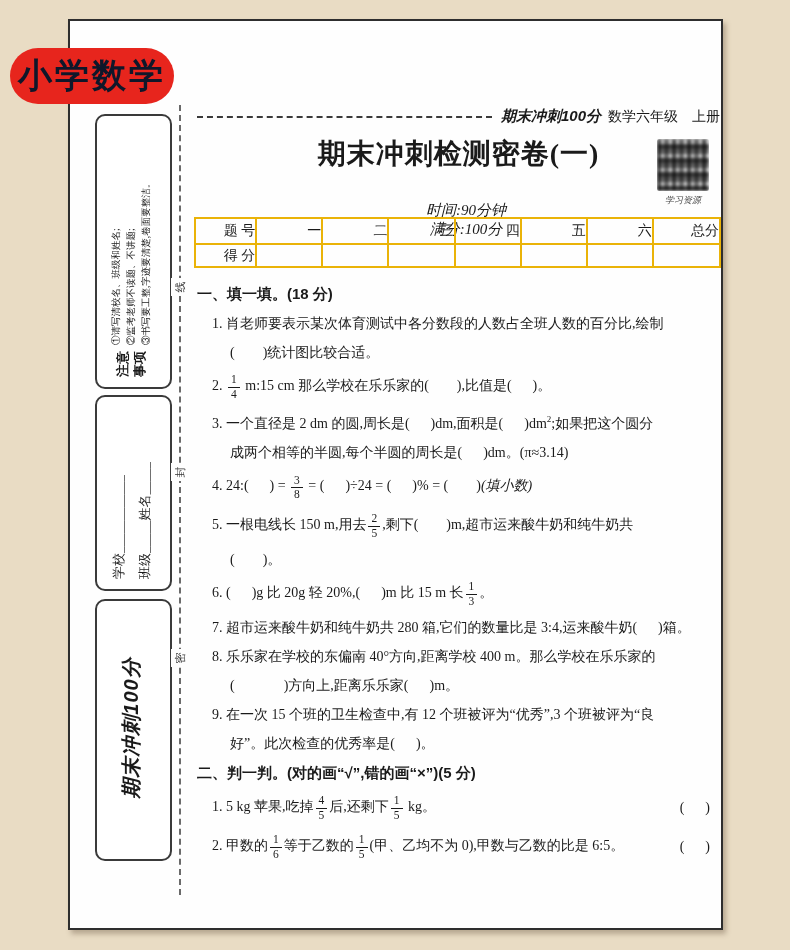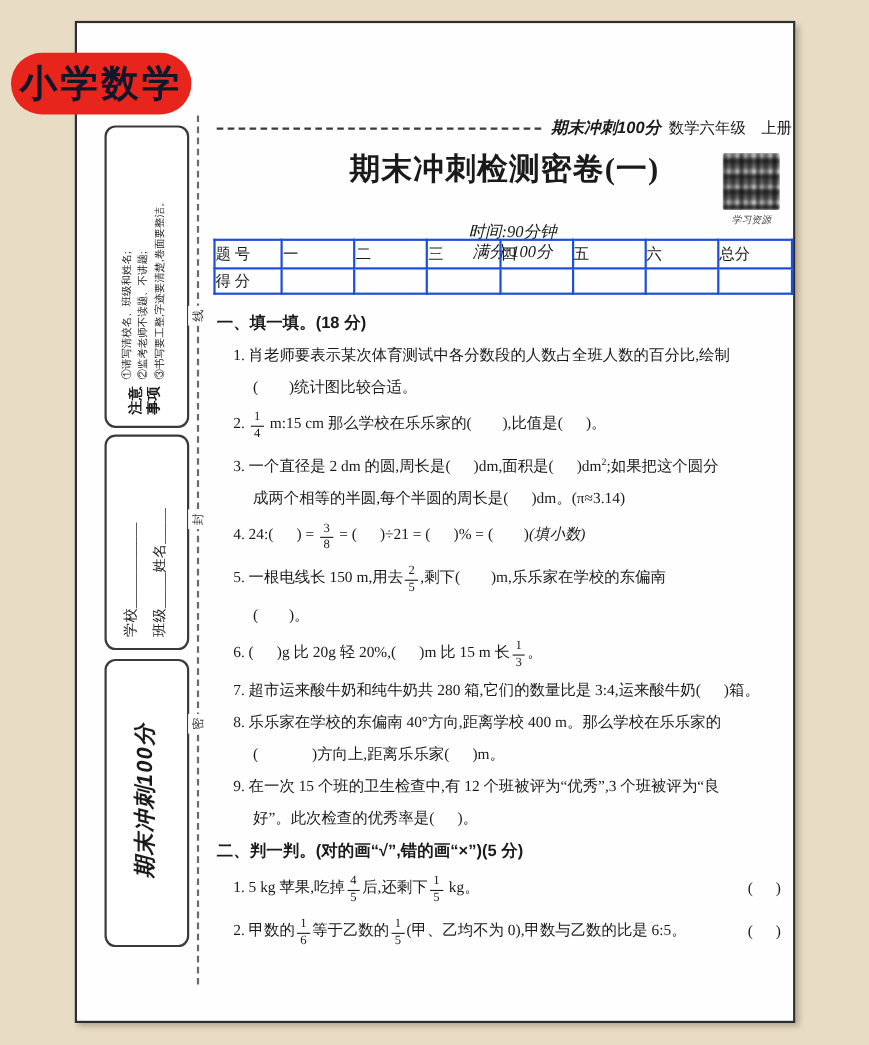--- a/index.html
+++ b/index.html
@@ -57,21 +57,21 @@
   .qr{position:absolute;left:587px;top:118px;width:52px;height:52px;overflow:hidden;border-radius:2px;}
   .qr-noise{width:100%;height:100%;filter:blur(1.6px);
     background:
       repeating-linear-gradient(90deg,#555 0 4px,#ddd 4px 7px,#777 7px 12px,#eee 12px 15px),
       repeating-linear-gradient(0deg,rgba(40,40,40,.85) 0 5px,rgba(230,230,230,.9) 5px 9px,rgba(90,90,90,.8) 9px 14px);
     background-blend-mode:multiply;}
   .qr-caption{position:absolute;left:582px;top:173px;width:62px;text-align:center;
     font-style:italic;font-size:9px;color:#444;}
   
   .score-table{position:absolute;left:124px;top:196px;border-collapse:collapse;table-layout:fixed;}
-  .score-table td{border:2px solid #1d4ed8;text-align:left;font-size:14px;padding:0;}
+  .score-table td{border:2px solid #eab308;text-align:right;font-size:14px;padding:0;}
   .score-table tr:first-child td{height:24px;}
   .score-table tr:last-child td{height:21px;margin-left:16px;}
   
   .questions{position:absolute;left:127px;top:258px;width:527px;}
   .sec-heading{font-family:"Liberation Sans",sans-serif;font-weight:700;font-size:15px;
     line-height:30px;white-space:pre-wrap;}
   .qline{font-size:14px;line-height:29px;padding-left:15px;white-space:pre-wrap;}
   .qline.cont{padding-left:33px;}
   .qline.tall{padding-top:4px;padding-bottom:4px;}
   .qline.with-answer{display:flex;align-items:center;}
@@ -166,22 +166,22 @@
   </tbody>
     </table>
 
   <div class="questions">
       <div class="sec-heading">一、填一填。(18 分)</div>
       <div class="qline"><span class="qtext"><span>1. 肖老师要表示某次体育测试中各分数段的人数占全班人数的百分比,绘制</span></span></div>
       <div class="qline cont"><span class="qtext"><span>(        )统计图比较合适。</span></span></div>
       <div class="qline tall"><span class="qtext"><span>2. </span><span class="frac"><span class="fn">1</span><span class="fd">4</span></span><span> m:15 cm 那么学校在乐乐家的(        ),比值是(      )。</span></span></div>
       <div class="qline"><span class="qtext"><span>3. 一个直径是 2 dm 的圆,周长是(      )dm,面积是(      )dm</span><sup>2</sup><span>;如果把这个圆分</span></span></div>
       <div class="qline cont"><span class="qtext"><span>成两个相等的半圆,每个半圆的周长是(      )dm。(π≈3.14)</span></span></div>
-      <div class="qline tall"><span class="qtext"><span>4. 24:(      ) = </span><span class="frac"><span class="fn">3</span><span class="fd">8</span></span><span> = (      )÷21 = (      )% = (        )</span><span class="kai">(填小数)</span></span></div>
-      <div class="qline tall"><span class="qtext"><span>5. 一根电线长 150 m,用去</span><span class="frac"><span class="fn">2</span><span class="fd">5</span></span><span>,剩下(        )m,乐乐家在学校的东偏南</span></span></div>
+      <div class="qline tall"><span class="qtext"><span>4. 24:(      ) = </span><span class="frac"><span class="fn">3</span><span class="fd">8</span></span><span> = (      )÷24 = (      )% = (        )</span><span class="kai">(填小数)</span></span></div>
+      <div class="qline tall"><span class="qtext"><span>5. 一根电线长 150 m,用去</span><span class="frac"><span class="fn">2</span><span class="fd">5</span></span><span>,剩下(        )m,超市运来酸牛奶和纯牛奶共</span></span></div>
       <div class="qline cont"><span class="qtext"><span>(        )。</span></span></div>
       <div class="qline tall"><span class="qtext"><span>6. (      )g 比 20g 轻 20%,(      )m 比 15 m 长</span><span class="frac"><span class="fn">1</span><span class="fd">3</span></span><span>。</span></span></div>
       <div class="qline"><span class="qtext"><span>7. 超市运来酸牛奶和纯牛奶共 280 箱,它们的数量比是 3:4,运来酸牛奶(      )箱。</span></span></div>
       <div class="qline"><span class="qtext"><span>8. 乐乐家在学校的东偏南 40°方向,距离学校 400 m。那么学校在乐乐家的</span></span></div>
       <div class="qline cont"><span class="qtext"><span>(              )方向上,距离乐乐家(      )m。</span></span></div>
       <div class="qline"><span class="qtext"><span>9. 在一次 15 个班的卫生检查中,有 12 个班被评为“优秀”,3 个班被评为“良</span></span></div>
       <div class="qline cont"><span class="qtext"><span>好”。此次检查的优秀率是(      )。</span></span></div>
       <div class="sec-heading">二、判一判。(对的画“√”,错的画“×”)(5 分)</div>
       <div class="qline tall with-answer"><span class="qtext"><span>1. 5 kg 苹果,吃掉</span><span class="frac"><span class="fn">4</span><span class="fd">5</span></span><span>后,还剩下</span><span class="frac"><span class="fn">1</span><span class="fd">5</span></span><span> kg。</span></span><span class="answer">(      )</span></div>
       <div class="qline tall with-answer"><span class="qtext"><span>2. 甲数的</span><span class="frac"><span class="fn">1</span><span class="fd">6</span></span><span>等于乙数的</span><span class="frac"><span class="fn">1</span><span class="fd">5</span></span><span>(甲、乙均不为 0),甲数与乙数的比是 6:5。</span></span><span class="answer">(      )</span></div>

